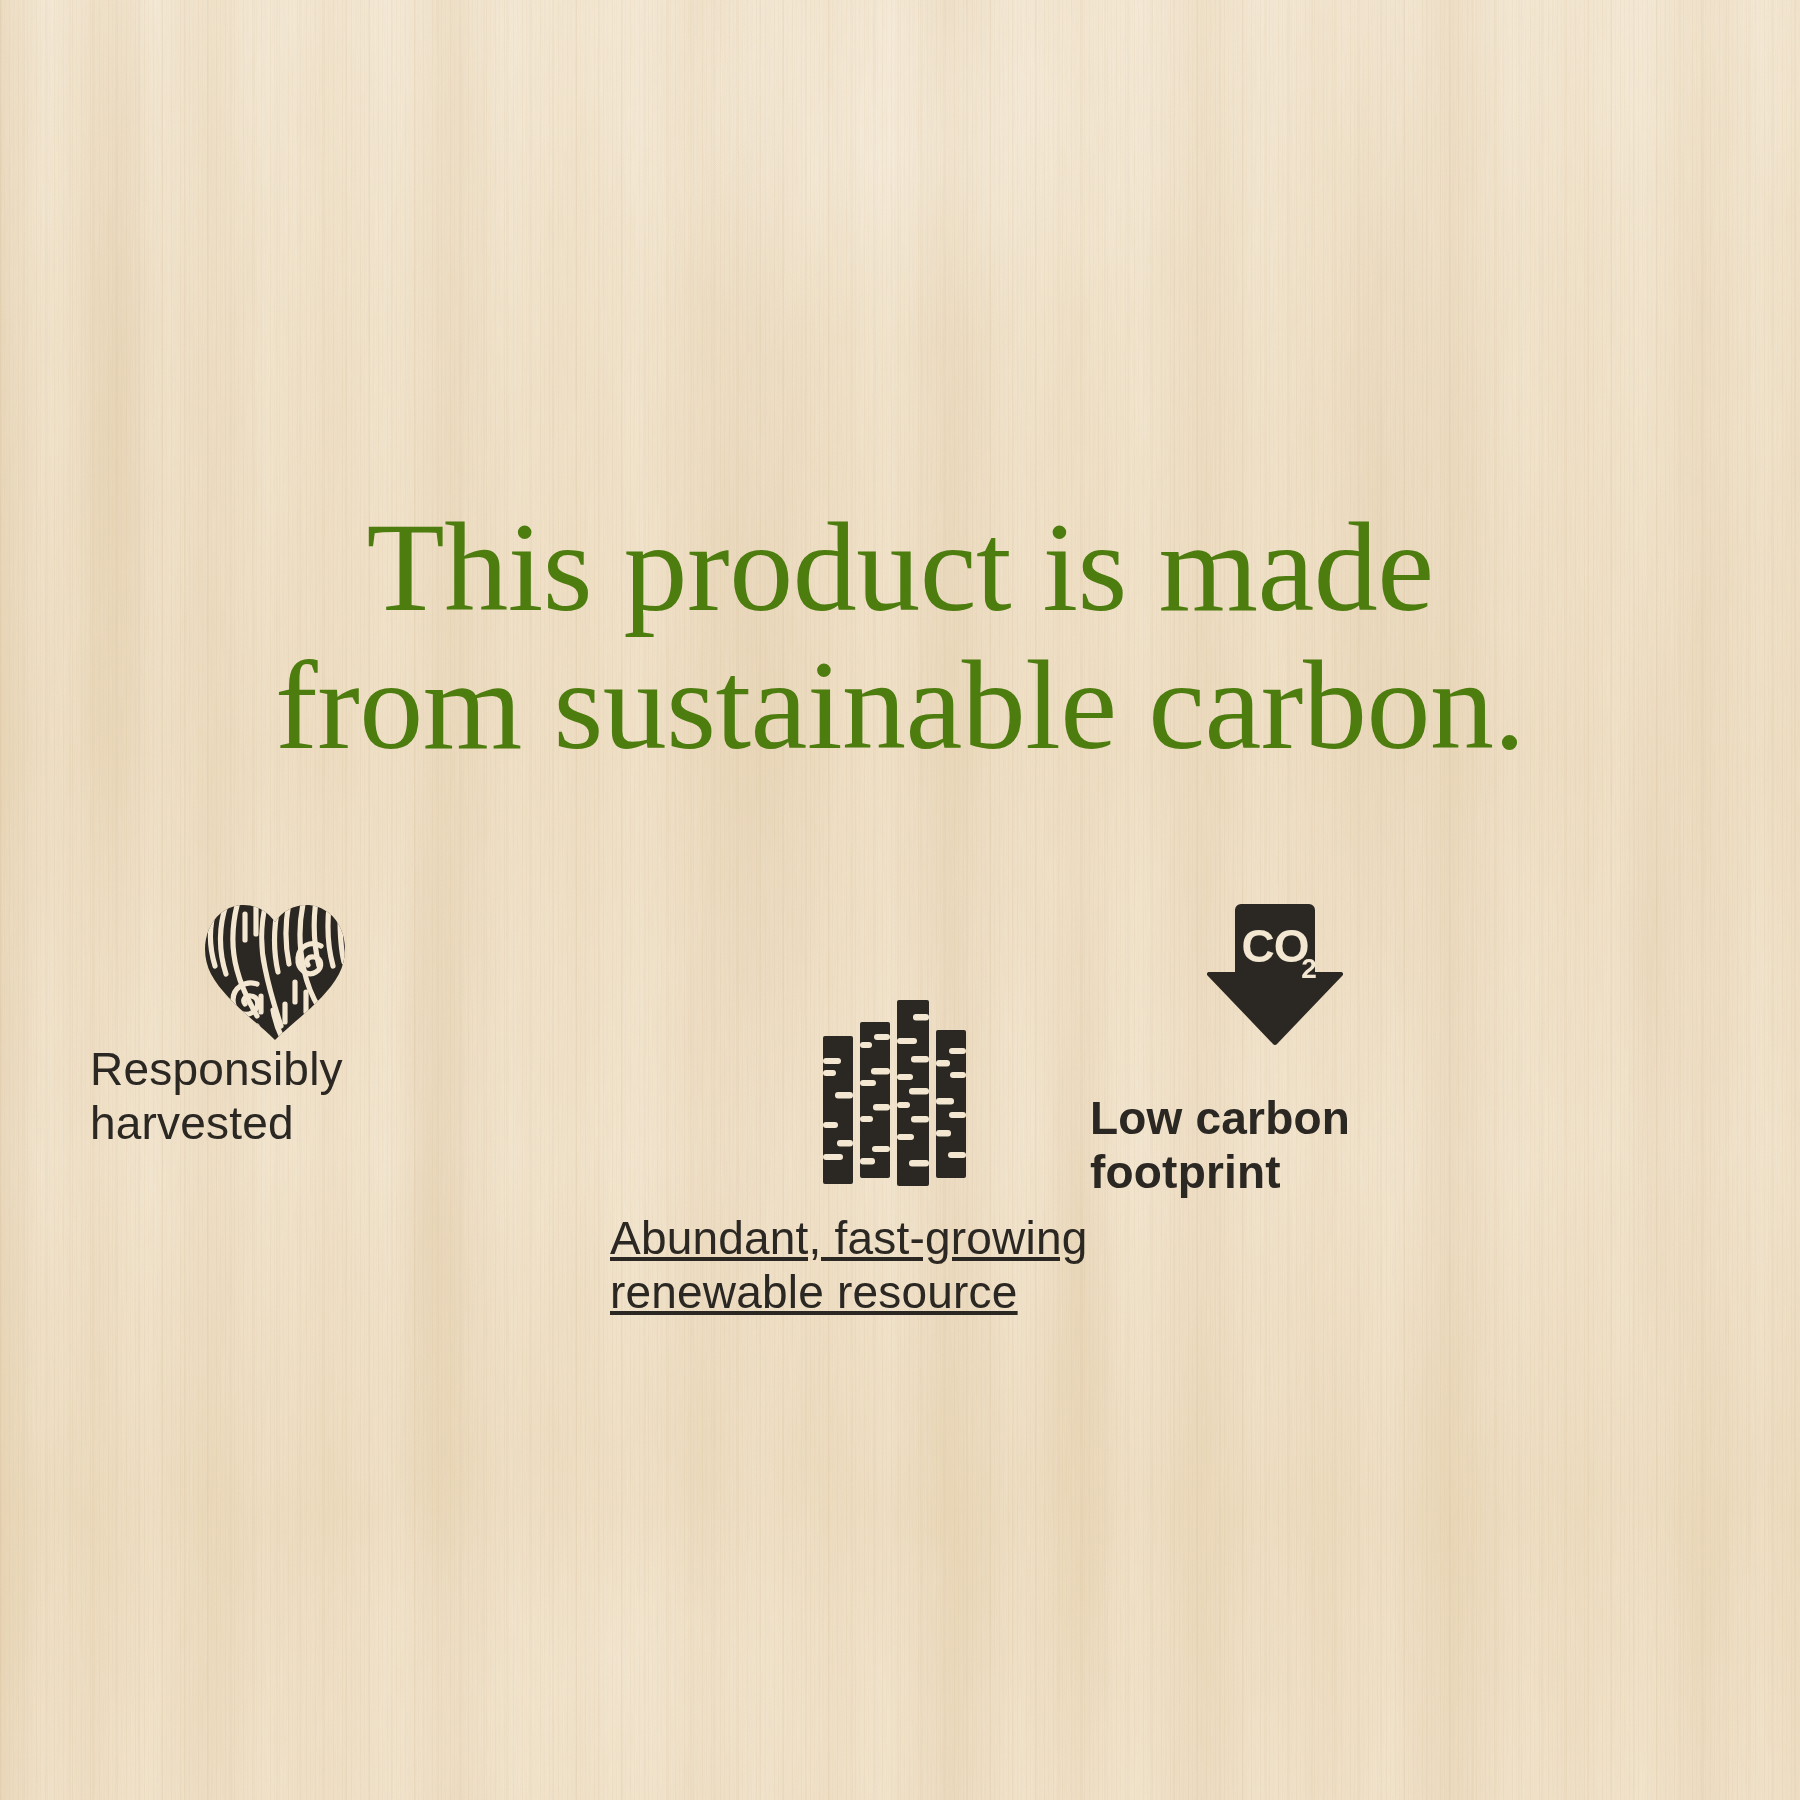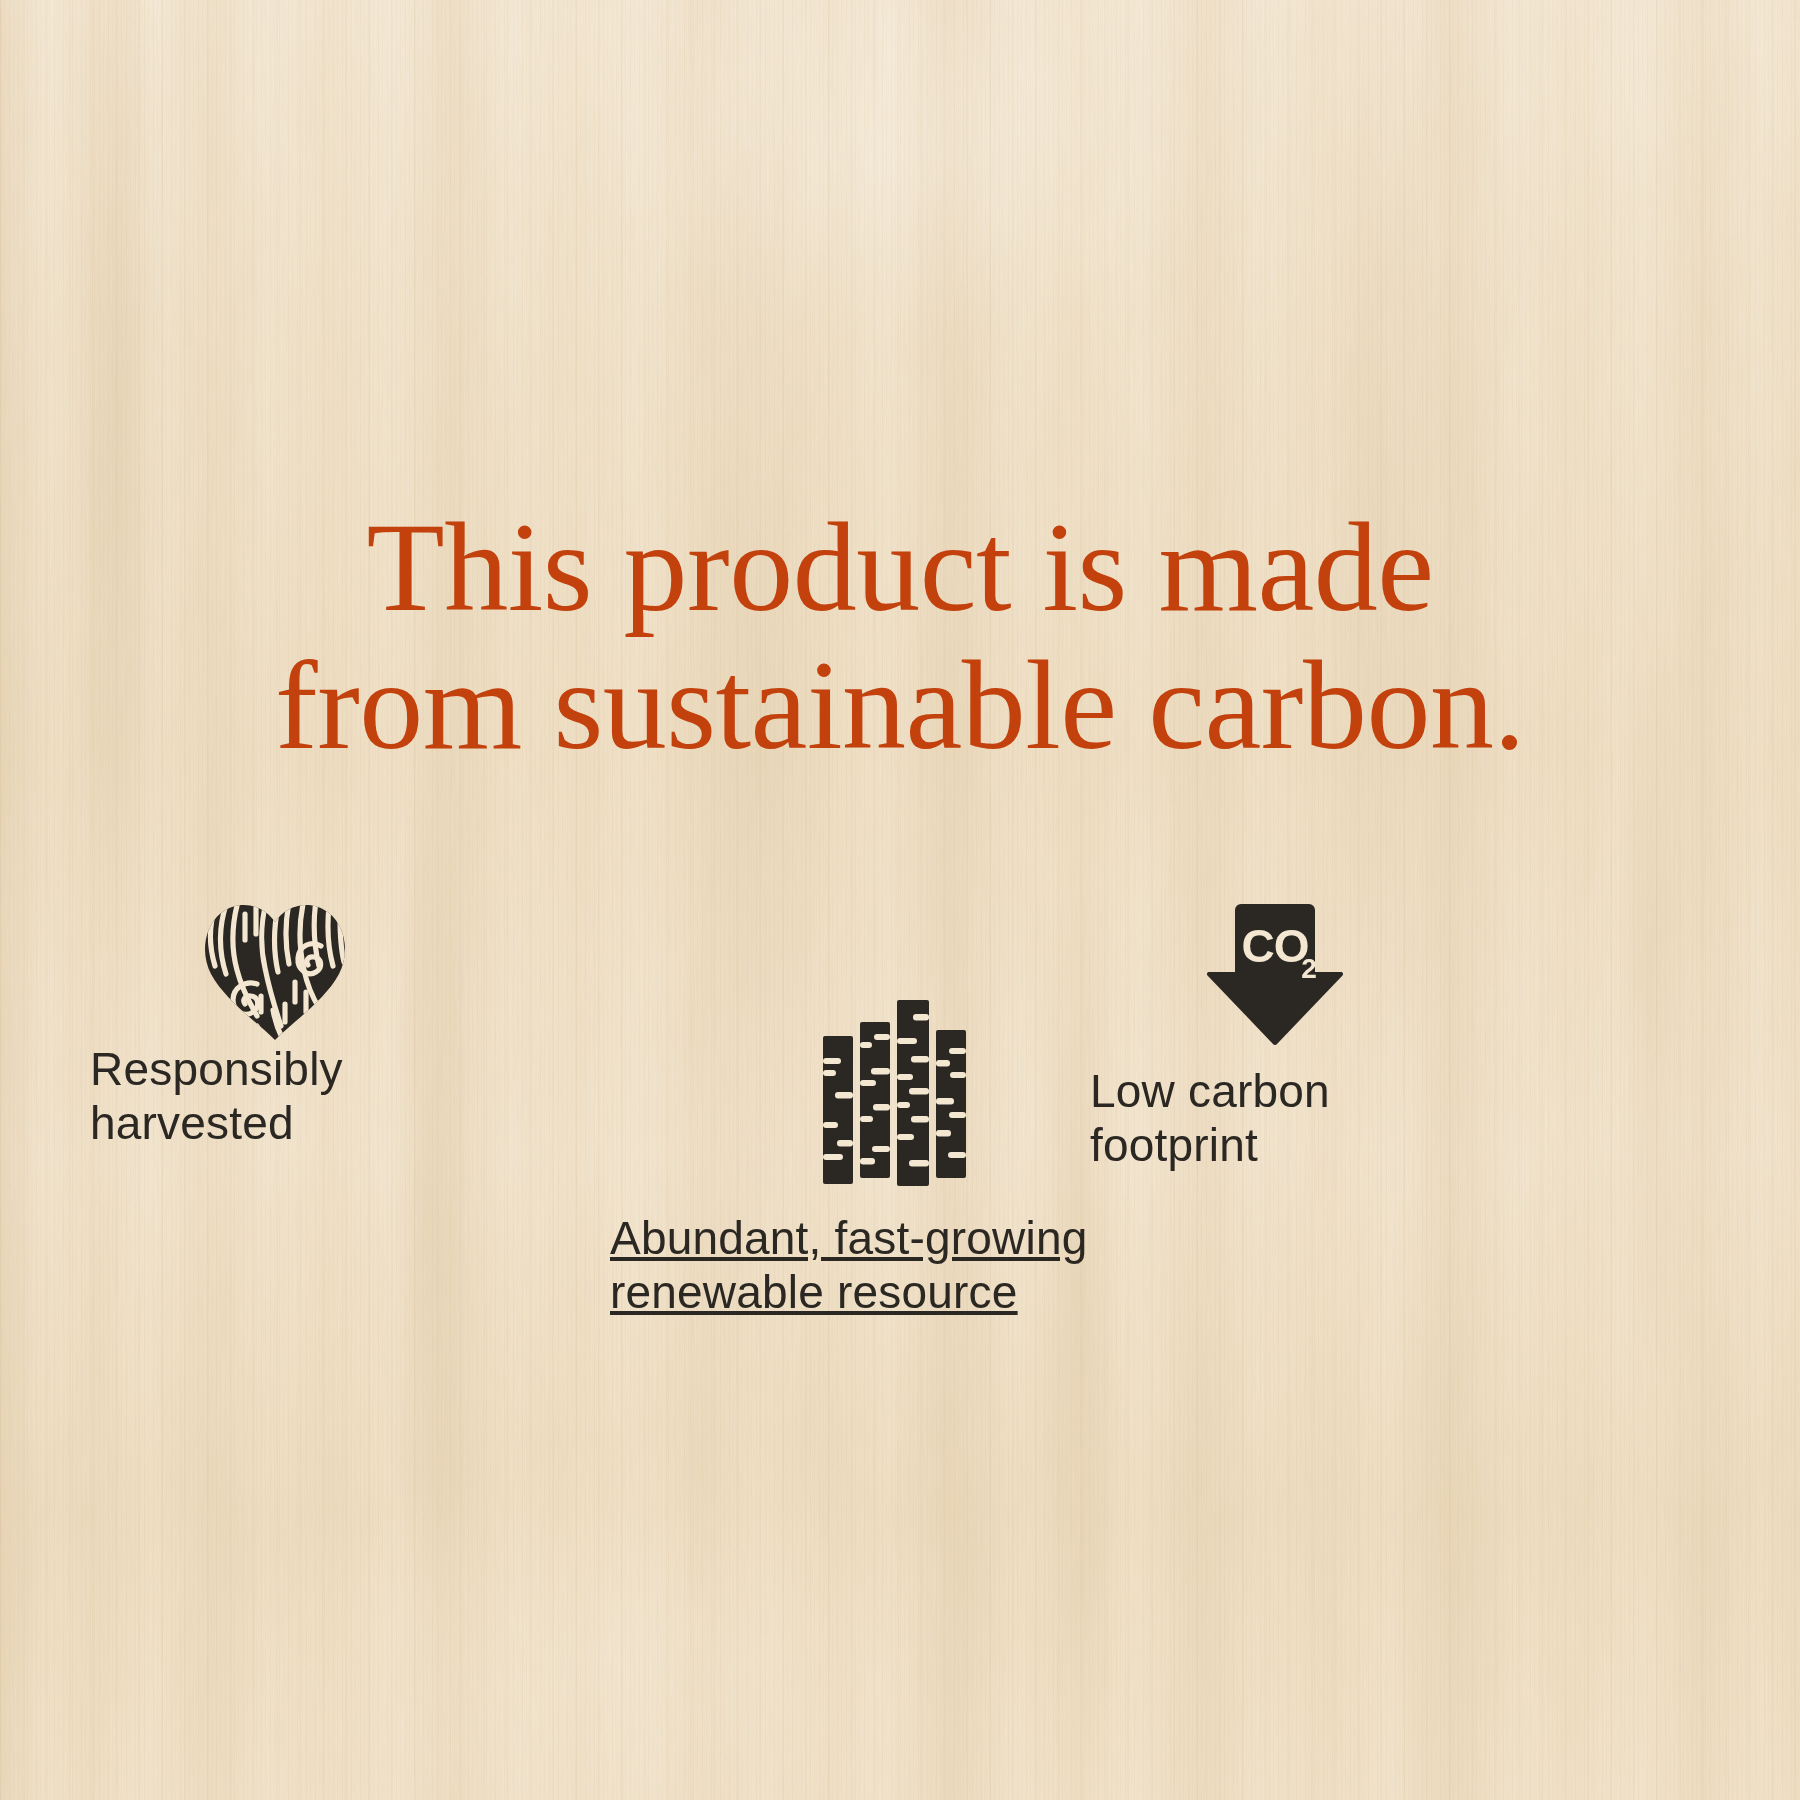--- a/index.html
+++ b/index.html
@@ -127,21 +127,21 @@
     height: 1800px;
   }
 
   .headline {
     position: absolute;
     left: 0;
     right: 0;
     top: 412px;
     text-align: center;
     font-family: "Liberation Serif", "DejaVu Serif", serif;
-    color: #c2410c;
+    color: #4d7c0f;
     font-size: 128px;
     line-height: 1.08;
     letter-spacing: -0.5px;
     font-weight: 400;
     padding: 0 62px;
     box-sizing: border-box;
   }
   .headline .hl-line {
     display: block;
     white-space: nowrap;
@@ -180,21 +180,21 @@
   #feature-0 { left: 90px;  top: 0px;   width: 370px; }
   #feature-0 .feature-icon { width: 152px; height: 142px; }
   #feature-0 .feature-caption { }
 
   #feature-1 { left: 610px; top: 100px; width: 580px; }
   #feature-1 .feature-icon { width: 158px; height: 186px; }
   #feature-1 .feature-caption { margin-top: 25px; text-decoration: underline; }
 
   #feature-2 { left: 1090px; top: 0px;  width: 370px; }
   #feature-2 .feature-icon { width: 148px; height: 148px; }
-  #feature-2 .feature-caption { margin-top: 16px; }
+  #feature-2 .feature-caption { margin-top: 43px; font-weight: bold; }
 </style>
 </head>
 <body>
 
 <div id="board">
 
   <div class="bg-wash"></div>
   <div class="bg-bands"></div>
   <div class="bg-figure"></div>
   <div class="bg-grain"></div>

